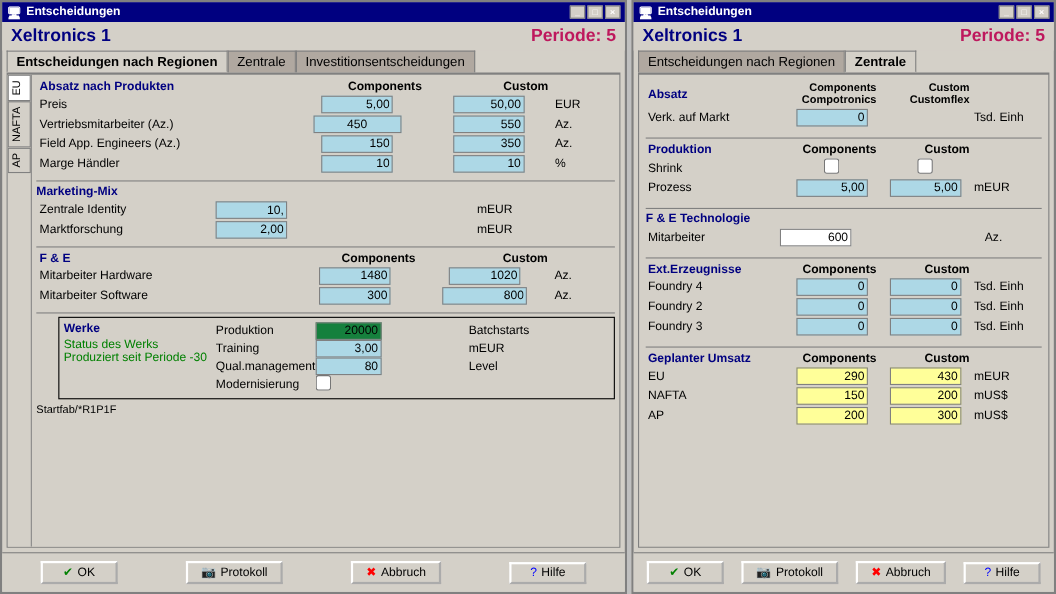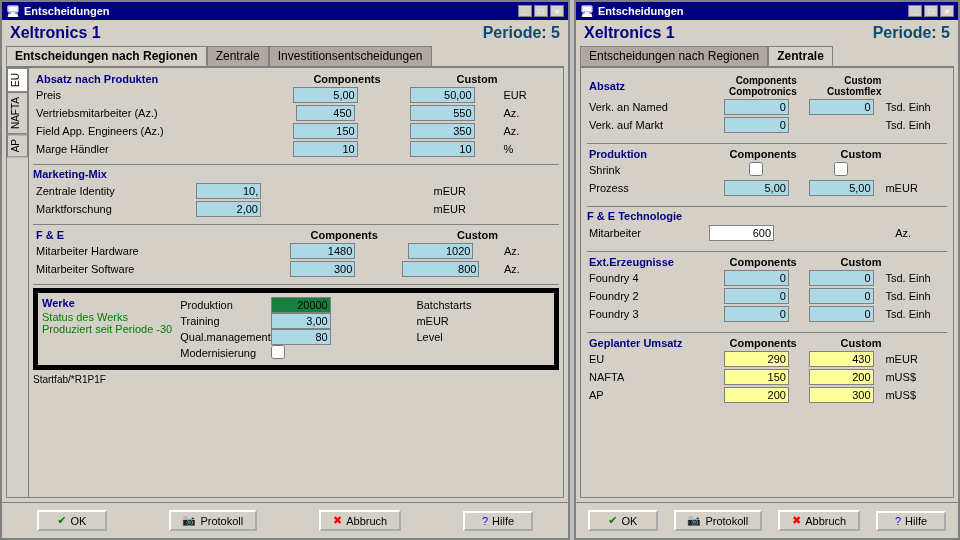--- a/index.html
+++ b/index.html
@@ -6,21 +6,21 @@
     body { font-family: Arial, sans-serif; font-size: 11px; background: #c0c0c0; display: flex; width: 960px; height: 540px; overflow: hidden; }
 
     .window { background: #d4d0c8; border: 2px solid #808080; display: flex; flex-direction: column; flex: 1; }
     .window-titlebar { background: #000080; color: white; padding: 2px 4px; font-size: 11px; font-weight: bold; display: flex; align-items: center; justify-content: space-between; height: 18px; }
     .window-titlebar-left { display: flex; align-items: center; gap: 4px; }
     .window-controls { display: flex; gap: 2px; }
     .win-btn { background: #d4d0c8; border: 1px solid #808080; width: 14px; height: 12px; font-size: 8px; display: flex; align-items: center; justify-content: center; cursor: pointer; }
 
     .window-header { display: flex; justify-content: space-between; padding: 4px 8px; background: #d4d0c8; }
     .app-title { color: #000080; font-size: 16px; font-weight: bold; }
-    .periode { color: #0c4a6e; font-size: 16px; font-weight: bold; }
+    .periode { color: #be185d; font-size: 16px; font-weight: bold; }
 
     .tabs { display: flex; gap: 0; padding: 0 4px; }
     .tab { background: #d4d0c8; border: 1px solid #808080; border-bottom: none; padding: 2px 8px; cursor: pointer; font-size: 12px; }
     .tab.active { background: #d4d0c8; font-weight: bold; border-bottom: 1px solid #d4d0c8; }
     .tab:not(.active) { background: #b0a8a0; }
 
     .content { flex: 1; background: #d4d0c8; border: 1px solid #808080; margin: 0 4px 4px 4px; overflow: hidden; display: flex; flex-direction: column; }
     .side-tab { writing-mode: vertical-rl; text-orientation: mixed; transform: rotate(180deg); background: #d4d0c8; border: 1px solid #808080; padding: 4px 2px; cursor: pointer; font-size: 10px; text-align: center; }
     .side-tab.active { background: #ffffff; }
 
@@ -35,21 +35,21 @@
     input[type="text"] { width: 60px; height: 16px; border: 1px solid #808080; background: #add8e6; text-align: right; font-size: 11px; padding: 0 2px; }
     input[type="checkbox"] { width: 14px; height: 14px; }
 
     .footer-buttons { display: flex; justify-content: space-around; align-items: center; background: #d4d0c8; border-top: 1px solid #808080; padding: 4px; height: 36px; }
     .footer-btn { background: #d4d0c8; border: 2px outset #ffffff; padding: 2px 12px; cursor: pointer; font-size: 11px; display: flex; align-items: center; gap: 4px; min-width: 70px; justify-content: center; }
 
     .inner-tabs { display: flex; gap: 0; margin-bottom: 4px; }
     .inner-tab { background: #d4d0c8; border: 1px solid #808080; padding: 1px 6px; cursor: pointer; font-size: 10px; }
     .inner-tab.active { background: #ffffff; }
 
-    .werke-section { border: 5px solid #000000; padding: 4px; margin-bottom: 4px; background: #d4d0c8; }
+    .werke-section { border: 1px solid #000000; padding: 4px; margin-bottom: 4px; background: #d4d0c8; margin-left: 20px; }
 
     .green-text { color: green; cursor: pointer; }
     .separator { border: none; border-top: 1px solid #808080; margin: 3px 0; }
 
     .divider { width: 4px; background: #c0c0c0; }
 
     .compact-table { width: 100%; border-collapse: collapse; }
     .compact-table td { padding: 1px 2px; font-size: 11px; vertical-align: middle; }
     .blue-input { background: #add8e6 !important; }
   </style>
@@ -101,21 +101,21 @@
             <td style="width:40px;"></td>
           </tr>
           <tr>
             <td>Preis</td>
             <td style="text-align:center;"><input type="text" class="blue-input" value="5,00" style="width: 65px; background: rgb(173, 216, 230);"></td>
             <td style="text-align:center;"><input type="text" class="blue-input" value="50,00" style="width: 65px; background: rgb(173, 216, 230);"></td>
             <td>EUR</td>
           </tr>
           <tr>
             <td>Vertriebsmitarbeiter (Az.)</td>
-            <td style="text-align:center;"><input type="text" value="450" style="width: 59px; background: rgb(173, 216, 230);"></td>
+            <td style="text-align:center;"><input type="text" value="450" style="width: 80px; background: rgb(173, 216, 230); text-align: center;"></td>
             <td style="text-align:center;"><input type="text" value="550" style="width: 65px; background: rgb(173, 216, 230);"></td>
             <td>Az.</td>
           </tr>
           <tr>
             <td>Field App. Engineers (Az.)</td>
             <td style="text-align:center;"><input type="text" value="150" style="width: 65px; background: rgb(173, 216, 230);"></td>
             <td style="text-align:center;"><input type="text" value="350" style="width: 65px; background: rgb(173, 216, 230);"></td>
             <td>Az.</td>
           </tr>
           <tr>
@@ -274,26 +274,20 @@
     <div class="section">
       <table class="compact-table">
         <tbody>
             <tr>
           <td style="width:120px;"><span class="section-title">Absatz</span></td>
           <td class="col-header" style="width:80px; font-size:10px;">Components<br>Compotronics</td>
           <td class="col-header" style="width:80px; font-size:10px;">Custom<br>Customflex</td>
           <td style="width:60px;"></td>
         </tr>
         <tr>
-          <td>Verk. an Named</td>
-          <td style="text-align:center;"><input type="text" value="0" style="width: 65px; background: rgb(173, 216, 230);"></td>
-          <td style="text-align:center;"><input type="text" value="0" style="width: 65px; background: rgb(173, 216, 230);"></td>
-          <td>Tsd. Einh</td>
-        </tr>
-        <tr>
           <td>Verk. auf Markt</td>
           <td style="text-align:center;"><input type="text" value="0" style="width: 65px; background: rgb(173, 216, 230);"></td>
           <td style="text-align:center;"></td>
           <td>Tsd. Einh</td>
         </tr>
       </tbody>
         </table>
     </div>
 
     <hr class="separator">

